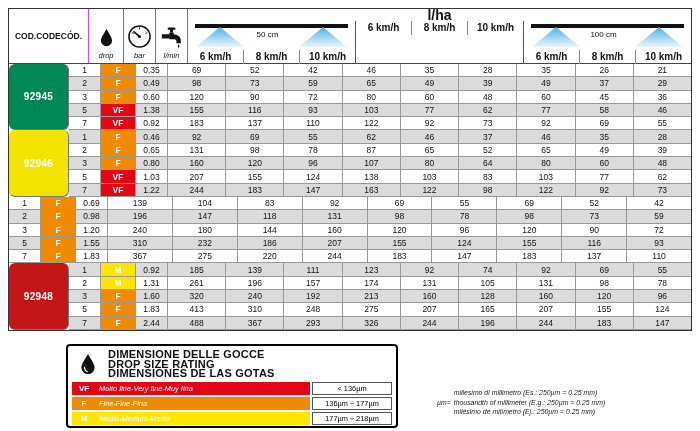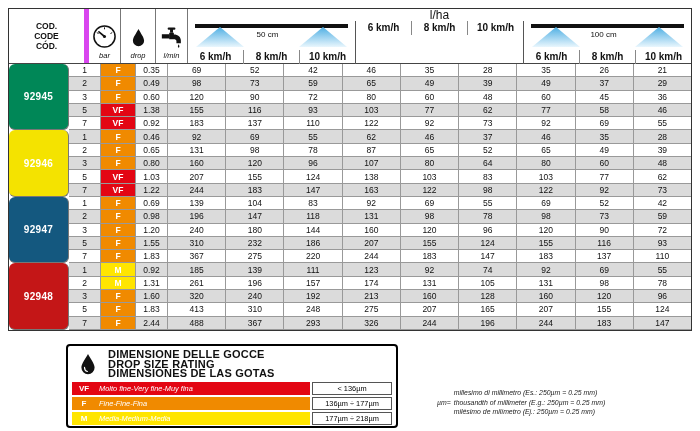--- a/index.html
+++ b/index.html
@@ -8,27 +8,27 @@
     background:#fff;
     font-family:"Liberation Sans", sans-serif;
     color:#111;
     position:relative;
     overflow:hidden;
   }
   .table { position:absolute; left:8px; top:8px; width:684px; border:1px solid #333; background:#fff; }
 
   
   .thead { display:flex; height:55px; border-bottom:1px solid #444; }
-  .hdr-code { width:80px; border-right:5px solid #d946ef; display:flex; flex-direction:column; justify-content:center; align-items:center; font-weight:bold; font-size:8.5px; line-height:10px; }
+  .hdr-code { width:80px; border-right:1px solid #d946ef; display:flex; flex-direction:row; justify-content:center; align-items:center; font-weight:bold; font-size:8.5px; line-height:10px; }
   .hdr-iconcol { display:flex; flex-direction:column; align-items:center; justify-content:flex-end; padding-bottom:2px; border-right:1px solid #777; }
   .w-bar{width:32px} .w-drop{width:35px} .w-lmin{width:32px}
   .hdr-iconcol svg { margin-bottom:1px; }
   .hlabel { font-style:italic; font-size:7.5px; line-height:11px; }
   .hdr-right { flex:1; display:flex; flex-direction:column; }
-  .lha { height:12px; text-align:center; font-weight:normal; font-size:12px; line-height:12px; }
+  .lha { height:12px; text-align:center; font-weight:bold; font-size:14px; line-height:12px; }
   .hgroups { flex:1; display:flex; }
   .hgroup { flex:1; display:flex; flex-direction:column; }
   .hgroup + .hgroup { border-left:1px solid #555; }
   .spray { position:relative; height:29px; }
   .spray-bar { position:absolute; left:7px; right:7px; top:3px; height:4px; background:#111; }
   .cone { position:absolute; top:6px; width:48px; height:20px; }
   .cone.left { left:8px; } .cone.right { right:8px; }
   .cm-label { position:absolute; top:9px; left:0; right:8px; text-align:center; font-size:8px; }
   .kmh-row { display:flex; height:14px; }
   .kmh { flex:1; text-align:center; font-weight:bold; font-size:10px; line-height:13px; }
@@ -73,37 +73,37 @@
 </svg>
 
 <div class="table">
   <div class="thead">
     <div class="hdr-code">
       <div>COD.</div>
       <div>CODE</div>
       <div>CÓD.</div>
     </div>
 
+    <div class="hdr-iconcol w-drop">
+      <svg viewBox="0 0 24 24" width="21" height="23">
+        <path d="M12 2.2 C9.6 7 5.6 11.6 5.6 15.6 a6.4 6.4 0 0 0 12.8 0 C18.4 11.6 14.4 7 12 2.2 Z" fill="#111"></path>
+      </svg>
+      <div class="hlabel">drop</div>
+    </div>
+
     <div class="hdr-iconcol w-bar">
       <svg viewBox="0 0 26 26" width="25" height="25">
         <circle cx="13" cy="13" r="11" fill="#fff" stroke="#111" stroke-width="1.6"></circle>
         <line x1="13" y1="3.5" x2="13" y2="5.5" stroke="#111" stroke-width="1"></line>
         <line x1="5" y1="9" x2="6.8" y2="9.9" stroke="#111" stroke-width="1"></line>
         <line x1="21" y1="9" x2="19.2" y2="9.9" stroke="#111" stroke-width="1"></line>
         <line x1="13" y1="13" x2="7.2" y2="8.2" stroke="#111" stroke-width="1.7" stroke-linecap="round"></line>
         <circle cx="13" cy="13" r="1.6" fill="#111"></circle>
       </svg>
       <div class="hlabel">bar</div>
-    </div>
-
-    <div class="hdr-iconcol w-drop">
-      <svg viewBox="0 0 24 24" width="21" height="23">
-        <path d="M12 2.2 C9.6 7 5.6 11.6 5.6 15.6 a6.4 6.4 0 0 0 12.8 0 C18.4 11.6 14.4 7 12 2.2 Z" fill="#111"></path>
-      </svg>
-      <div class="hlabel">drop</div>
     </div>
 
     <div class="hdr-iconcol w-lmin">
       <svg viewBox="0 0 26 26" width="24" height="24">
         <rect x="8.3" y="2.6" width="8.4" height="2.6" rx="1.2" fill="#111"></rect>
         <rect x="10.9" y="4.4" width="3.2" height="4" fill="#111"></rect>
         <rect x="2" y="10" width="8.5" height="4.6" fill="#111"></rect>
         <path d="M10 8.4 h5 v1.8 c4.6 0 7.6 2.8 7.6 6.6 v3 h-4.8 v-2.4 c0-1.4-1.4-2-2.8-2 h-5 z" fill="#111"></path>
         <path d="M20.2 20.8 c-1.1 1.7-1.1 3.2 0 3.8 c1.1-.6 1.1-2.1 0-3.8 z" fill="#111"></path>
       </svg>
@@ -307,21 +307,20 @@
             <div class="cell-val">163</div>
             <div class="cell-val">122</div>
             <div class="cell-val">98</div>
             <div class="cell-val">122</div>
             <div class="cell-val">92</div>
             <div class="cell-val">73</div>
           </div>
         </div>
       </div>
       <div class="group">
-        <div class="code-cell" style="background: rgb(20, 88, 127);">92947</div>
         <div class="rows">
           <div class="row">
             <div class="w-bar">1</div>
             <div class="w-drop badge" style="background: rgb(240, 138, 0);">F</div>
             <div class="w-lmin">0.69</div>
             <div class="cell-val">139</div>
             <div class="cell-val">104</div>
             <div class="cell-val">83</div>
             <div class="cell-val">92</div>
             <div class="cell-val">69</div>

